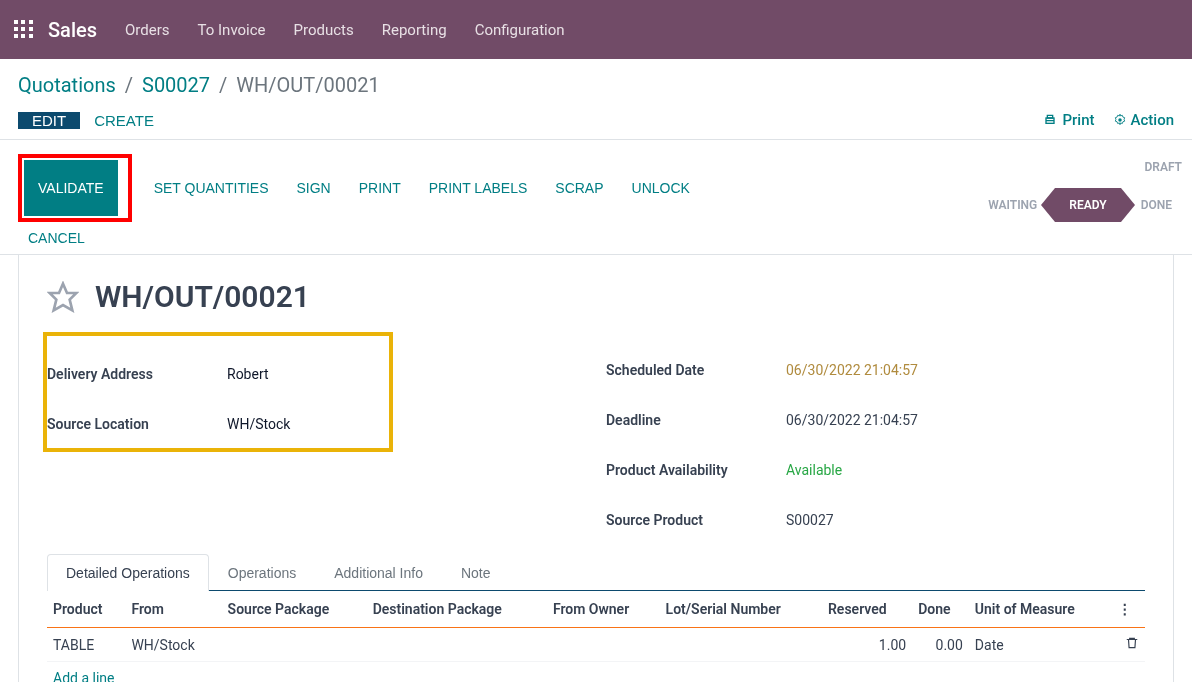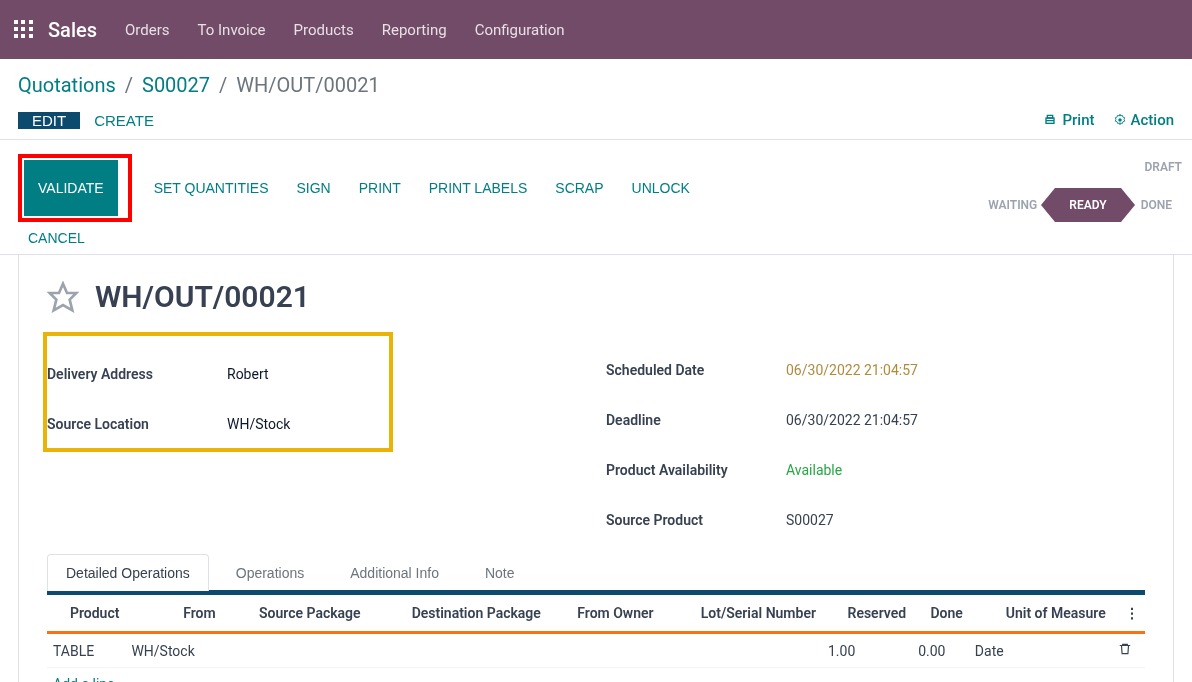--- a/index.html
+++ b/index.html
@@ -51,29 +51,29 @@
   .col { flex: 1; }
   .left-box { border: 4px solid #eab308; padding: 0 12px 12px 0; margin-left:-4px; width: 350px; }
   .field-row { display: flex; align-items: flex-start; padding: 4px 0; margin-top: 26px; }
   .field-label { width: 180px; font-weight: 600; color: #374151; font-size: 14px; }
   .field-value { font-size: 14px; }
   .link-val { color: #0f172a; }
   .date-val { color: #b08b3e; }
   .avail-val { color: #28a745; }
   
   
-  .tabs { margin-top: 22px; border-bottom: 5px solid #0c4a6e; display: flex; gap: 8px; }
+  .tabs { margin-top: 22px; border-bottom: 1px solid #0c4a6e; display: flex; }
   .tab { padding: 10px 18px; border: 1px solid transparent; border-bottom: none; color: #6c757d; cursor: pointer; font-size: 14px; background:none; margin-bottom:-1px; }
   .tab.active { border-color: #dee2e6; background: #fff; color: #374151; font-weight: 500; border-radius: 4px 4px 0 0; }
   
   
   .op-table { width: 100%; border-collapse: collapse; }
-  .op-table th { text-align: right; font-weight: 600; font-size: 14px; padding: 10px 6px; border-bottom: 3px solid #f97316; }
+  .op-table th { text-align: left; font-weight: 600; font-size: 14px; padding: 10px 6px; border-bottom: 1px solid #f97316; }
   .op-table td { font-size: 14px; padding: 8px 6px; border-bottom: 1px solid #f3f4f6; }
-  .num { text-align: left; }
+  .num { text-align: right; }
   .add-line { color: #017e84; cursor: pointer; padding: 8px 6px; font-size: 14px; }
   .trash { cursor: pointer; }
   .dots-col { text-align:right; cursor:pointer; }
 </style>
 </head>
 <body>
 
 <div class="top-nav">
   <div class="apps-grid">
     <span></span>

